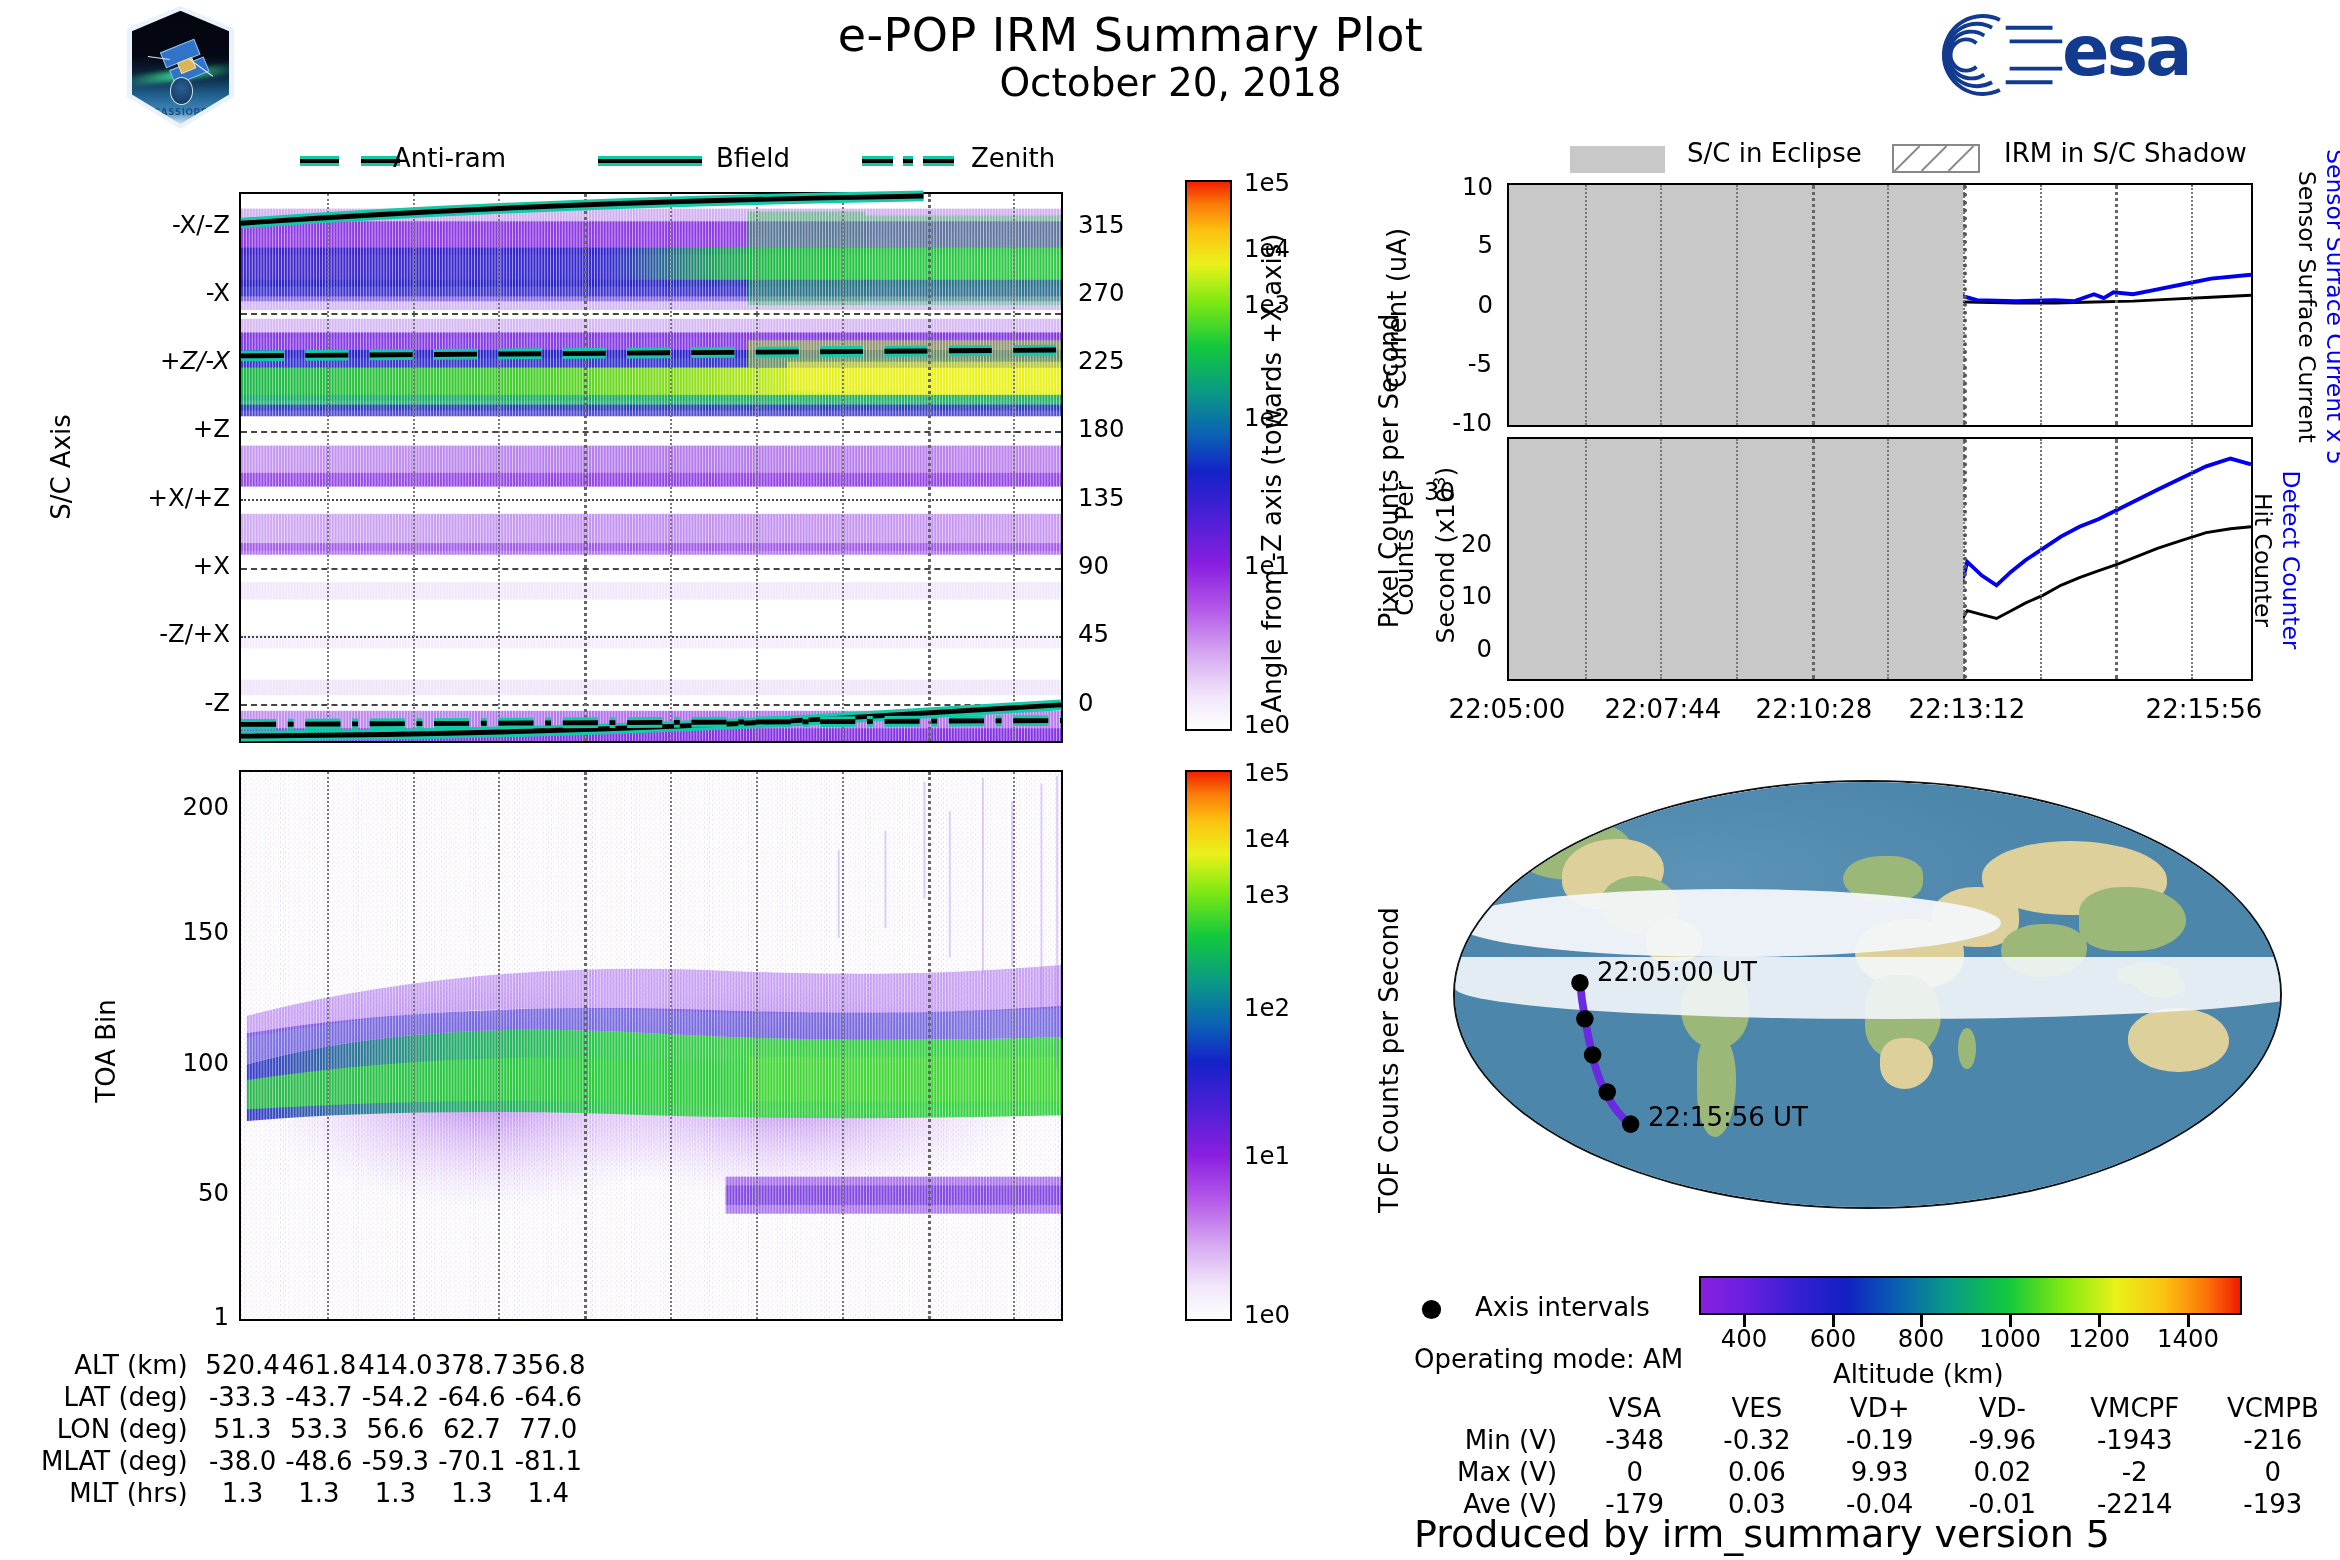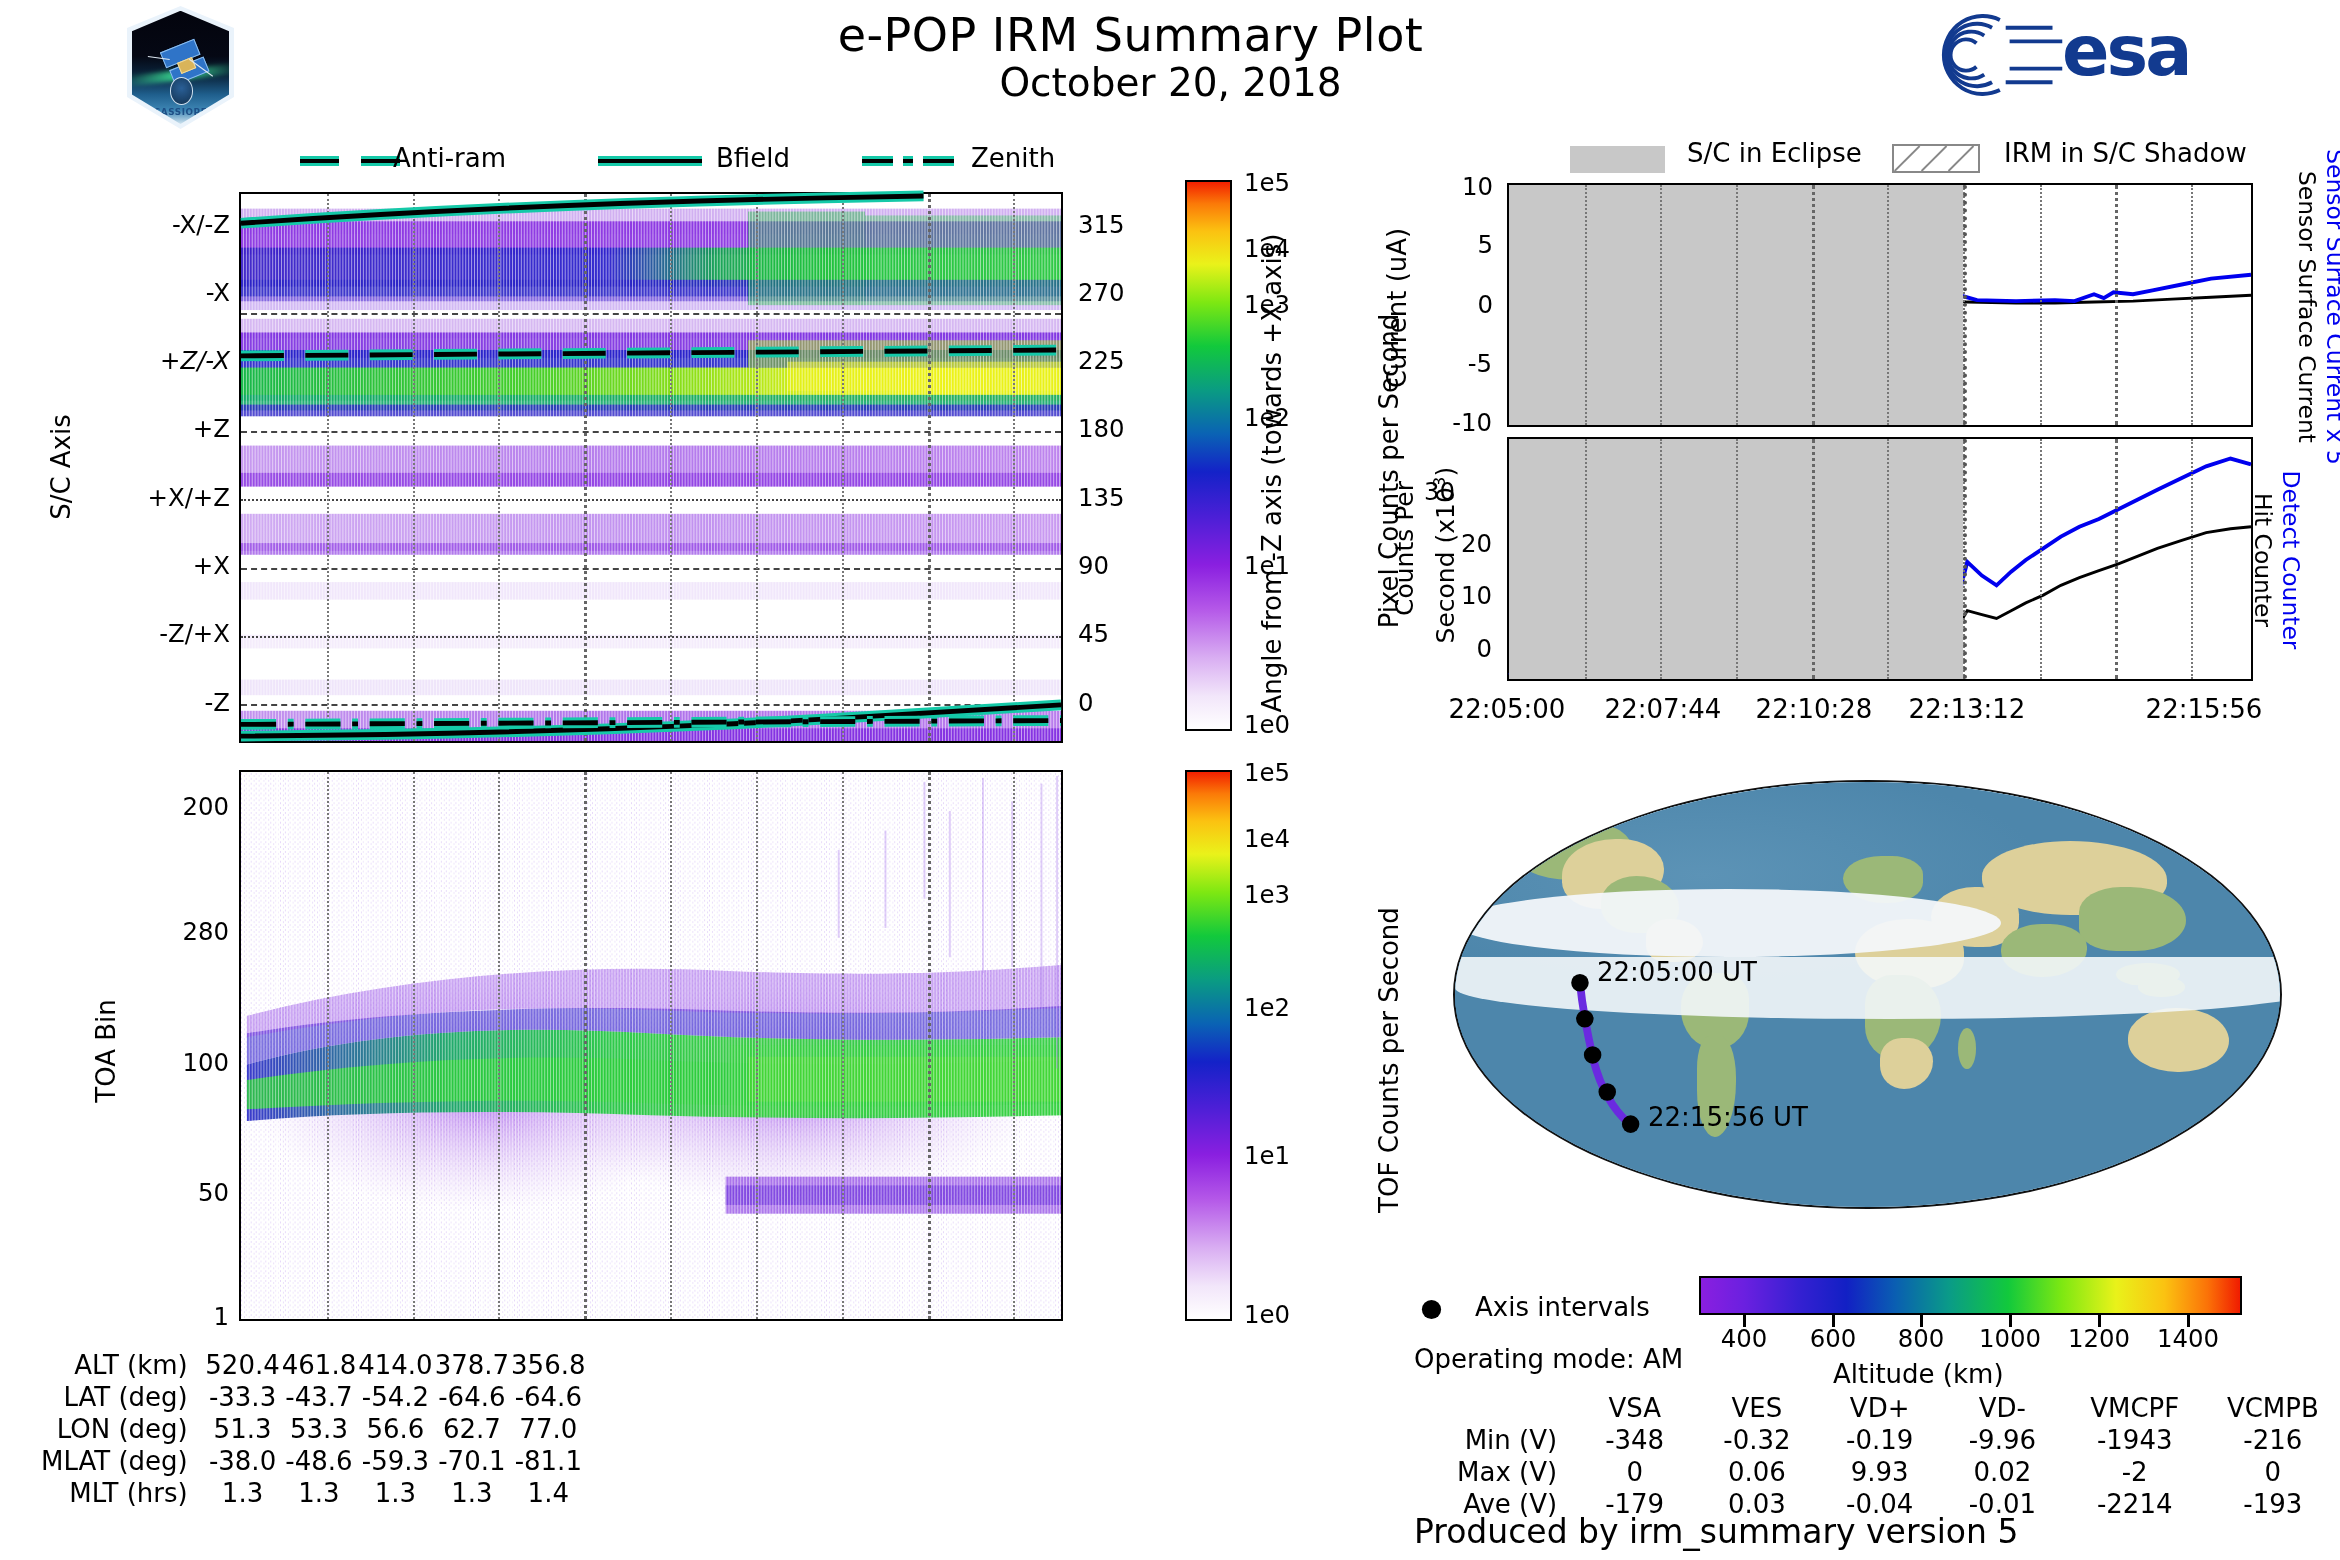--- a/index.html
+++ b/index.html
@@ -336,21 +336,21 @@
   <div class="gridv" style="left:257px;top:0;height:547px;"></div>
   <div class="gridv major" style="left:343px;top:0;height:547px;"></div>
   <div class="gridv" style="left:429px;top:0;height:547px;"></div>
   <div class="gridv" style="left:515px;top:0;height:547px;"></div>
   <div class="gridv" style="left:601px;top:0;height:547px;"></div>
   <div class="gridv major" style="left:687px;top:0;height:547px;"></div>
   <div class="gridv" style="left:772px;top:0;height:547px;"></div>
 </div>
 
 <div class="abs axlab axlab-r" style="left:78px;top:792px;width:151px;">200</div>
-<div class="abs axlab axlab-r" style="left:78px;top:917px;width:151px;">280</div>
+<div class="abs axlab axlab-r" style="left:78px;top:917px;width:151px;">150</div>
 <div class="abs axlab axlab-r" style="left:78px;top:1048px;width:151px;">100</div>
 <div class="abs axlab axlab-r" style="left:78px;top:1178px;width:151px;">50</div>
 <div class="abs axlab axlab-r" style="left:78px;top:1302px;width:151px;">1</div>
 <div class="abs rot90 bigtxt" style="left:17.6px;top:1036px;width:176px;text-align:center;">TOA Bin</div>
 
 <div class="abs cbar" style="left:1185px;top:770px;width:47px;height:551px;"></div>
 <div class="abs axlab" style="left:1244px;top:758px;">1e5</div>
 <div class="abs axlab" style="left:1244px;top:824px;">1e4</div>
 <div class="abs axlab" style="left:1244px;top:880px;">1e3</div>
 <div class="abs axlab" style="left:1244px;top:993px;">1e2</div>
@@ -592,14 +592,14 @@
       <td class="vcell">-179</td>
       <td class="vcell">0.03</td>
       <td class="vcell">-0.04</td>
       <td class="vcell">-0.01</td>
       <td class="vcell">-2214</td>
       <td class="vcell">-193</td>
     </tr>
   </tbody>
 </table>
 
-<div class="abs" style="left:1414px;top:1512px;font-size:33px;">Produced by irm_summary version 5</div>
+<div class="abs" style="left:1414px;top:1512px;font-size:38px;">Produced by irm_summary version 5</div>
 
 
 </body></html>

